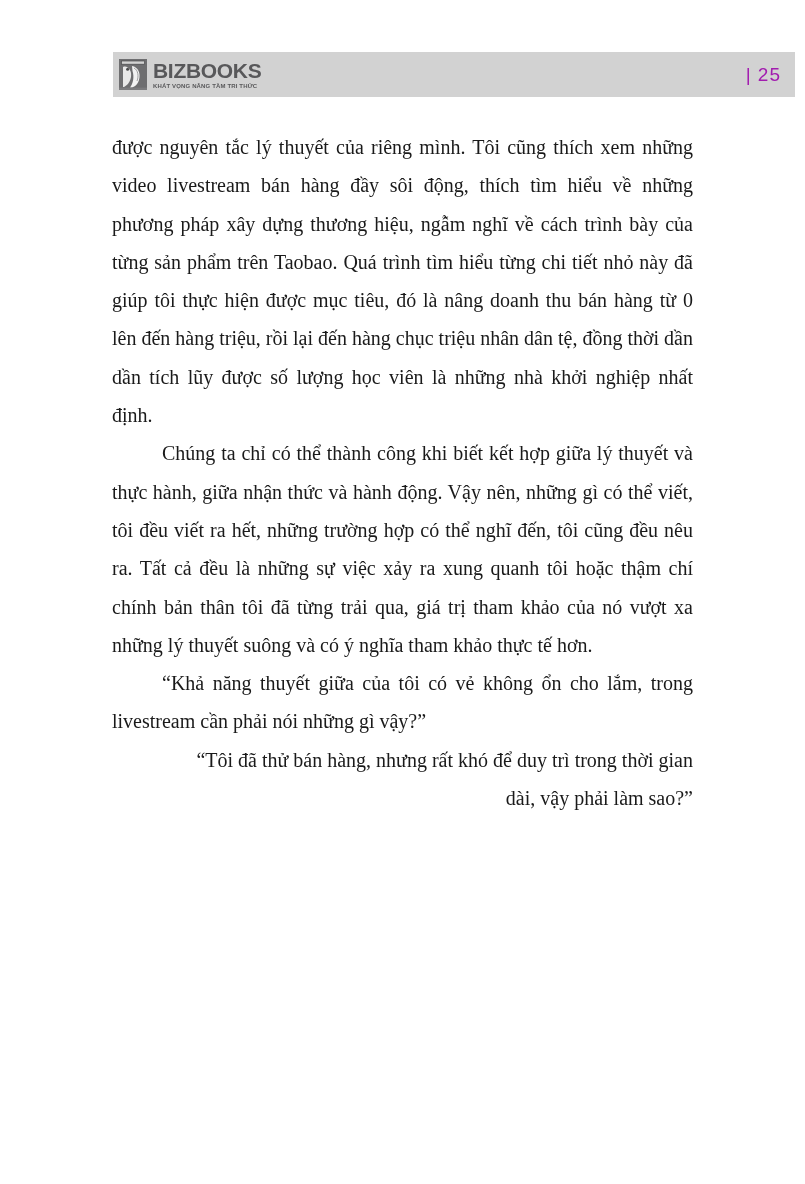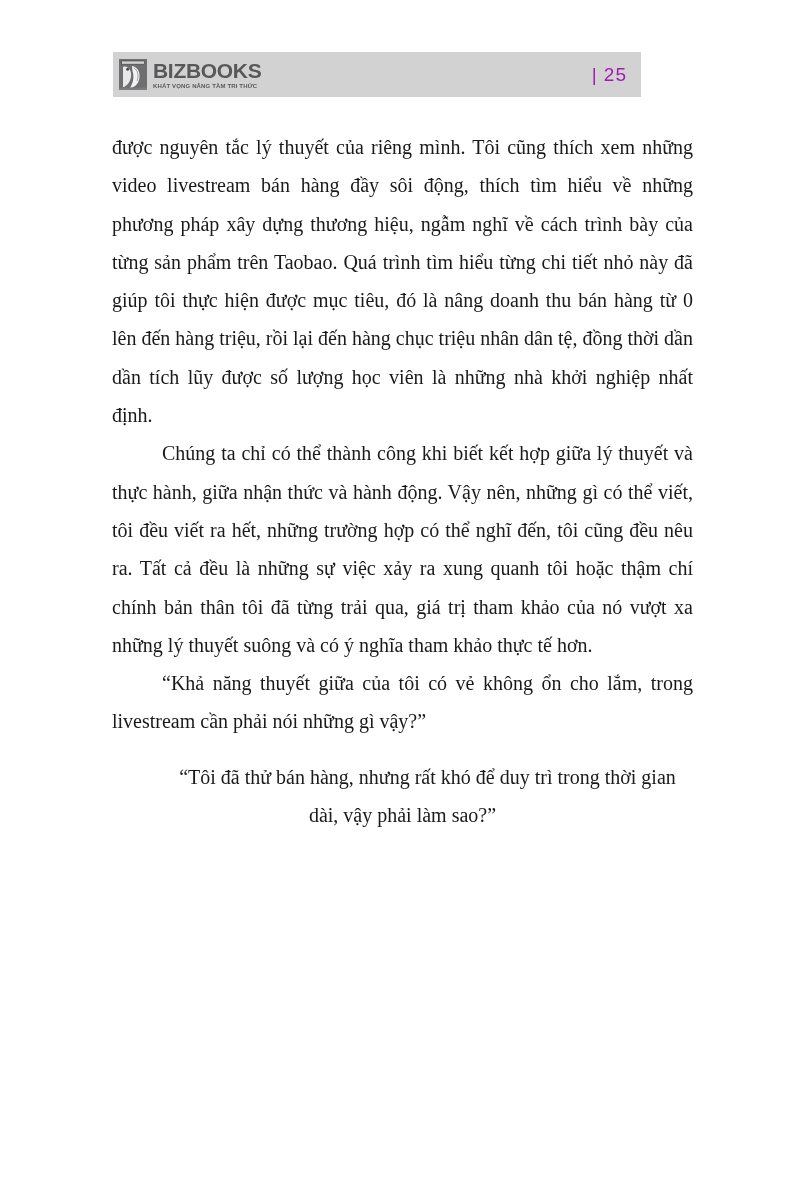--- a/index.html
+++ b/index.html
@@ -14,21 +14,21 @@
     background: #ffffff;
     overflow: hidden;
     font-family: "Liberation Serif", "DejaVu Serif", serif;
   }
 
   
   .header-bar {
     position: absolute;
     left: 113px;
     top: 52px;
-    width: 528px;
+    width: 682px;
     height: 45px;
     background: #d2d2d2;
     display: flex;
     align-items: center;
     justify-content: space-between;
   }
   .brand {
     display: flex;
     align-items: center;
     padding-left: 6px;
@@ -88,22 +88,21 @@
   }
   .body-text p {
     margin: 0;
     text-indent: 50px;
     hyphens: none;
   }
   .body-text p.no-indent {
     text-indent: 0;
   }
   .body-text p:last-child {
-    text-align: center;
-    margin-top: 17px;
+    text-align: right;
   }
 </style>
 </head>
 <body>
 
 <div class="page">
 
   <div class="header-bar">
 
     <div class="brand">

